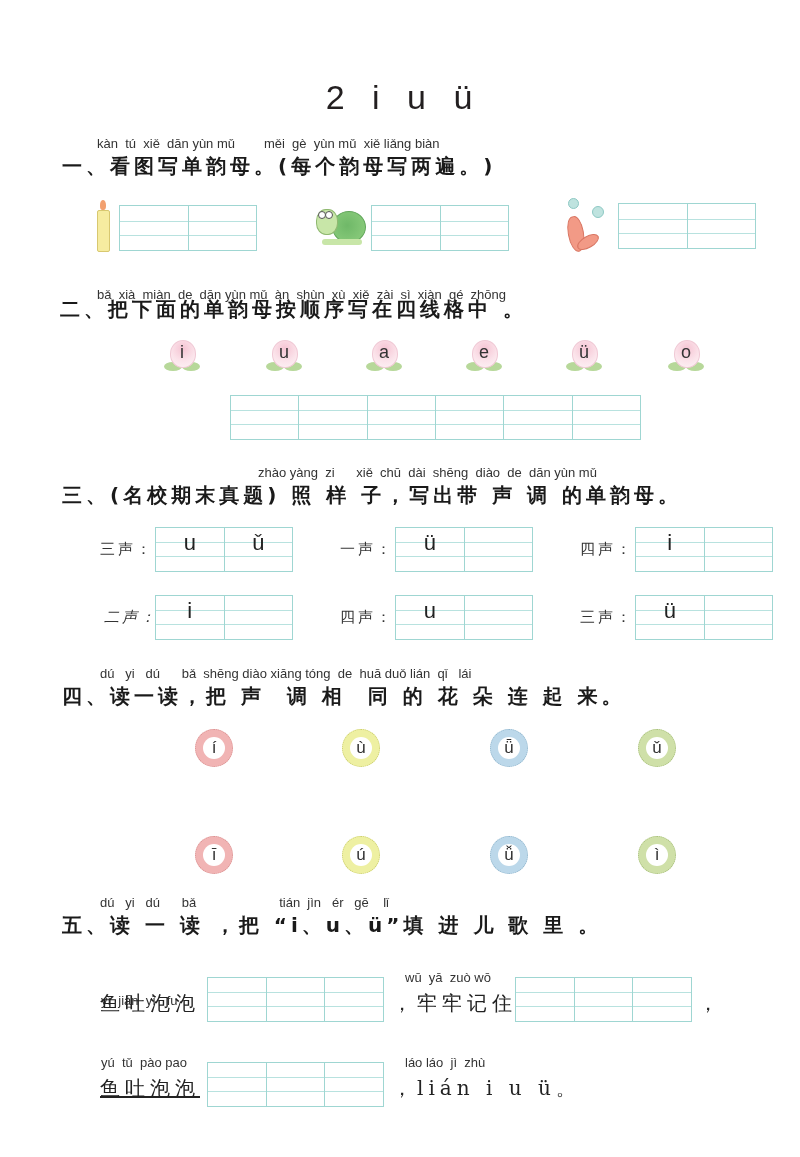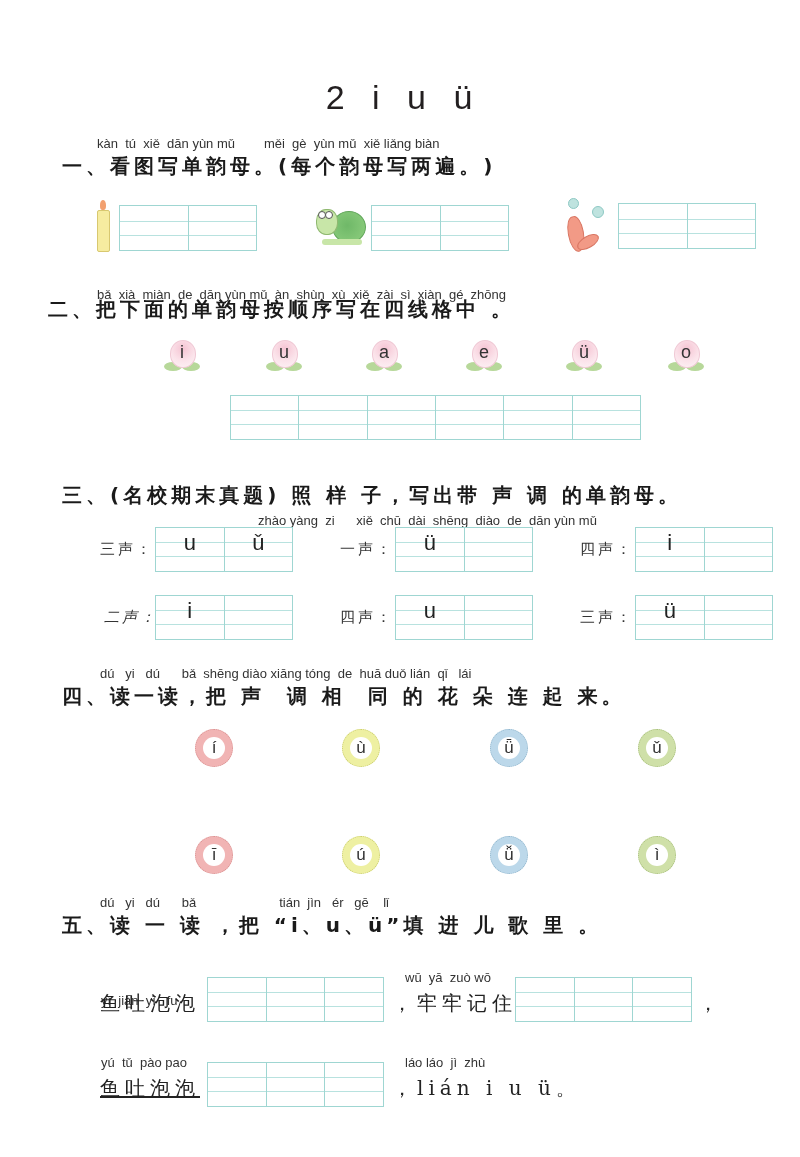--- a/index.html
+++ b/index.html
@@ -80,21 +80,21 @@
 <div class="abs grid" style="left:618px;top:203px;width:138px;height:46px;">
   <div class="cell">
       <span></span>
     </div>
   <div class="cell">
       <span></span>
     </div>
 </div>
 
 <div class="abs pinyin" style="left:97px;top:279px;margin-top:8px;">bǎ  xià  miàn  de  dān yùn mǔ  àn  shùn  xù  xiě  zài  sì  xiàn  gé  zhōng</div>
-<div class="abs heading" style="left:48px;top:296px;">二、把下面的单韵母按顺序写在四线格中 。</div>
+<div class="abs heading" style="left:60px;top:296px;">二、把下面的单韵母按顺序写在四线格中 。</div>
 
 <div class="abs peach" style="left:164px;top:340px;">
   <div class="leaf l"></div>
     <div class="leaf r"></div>
     <div class="fruit"></div>
   <div class="ltr">i</div>
 </div>
 <div class="abs peach" style="left:266px;top:340px;">
   <div class="leaf l"></div>
     <div class="leaf r"></div>
@@ -140,21 +140,21 @@
       <span></span>
     </div>
   <div class="cell">
       <span></span>
     </div>
   <div class="cell">
       <span></span>
     </div>
 </div>
 
-<div class="abs pinyin" style="left:258px;top:465px;margin-top:48px;">zhào yàng  zi      xiě  chū  dài  shēng  diào  de  dān yùn mǔ</div>
+<div class="abs pinyin" style="left:258px;top:465px;">zhào yàng  zi      xiě  chū  dài  shēng  diào  de  dān yùn mǔ</div>
 <div class="abs heading" style="left:62px;top:482px;">三、(名校期末真题) 照 样 子，写出带 声 调 的单韵母。</div>
 
 <div class="abs tone-label" style="left:100px;top:540px;">三声：</div>
 <div class="abs grid" style="left:155px;top:527px;width:138px;height:45px;">
   <div class="cell">
       <span>u</span>
     </div>
   <div class="cell">
       <span>ǔ</span>
     </div>

